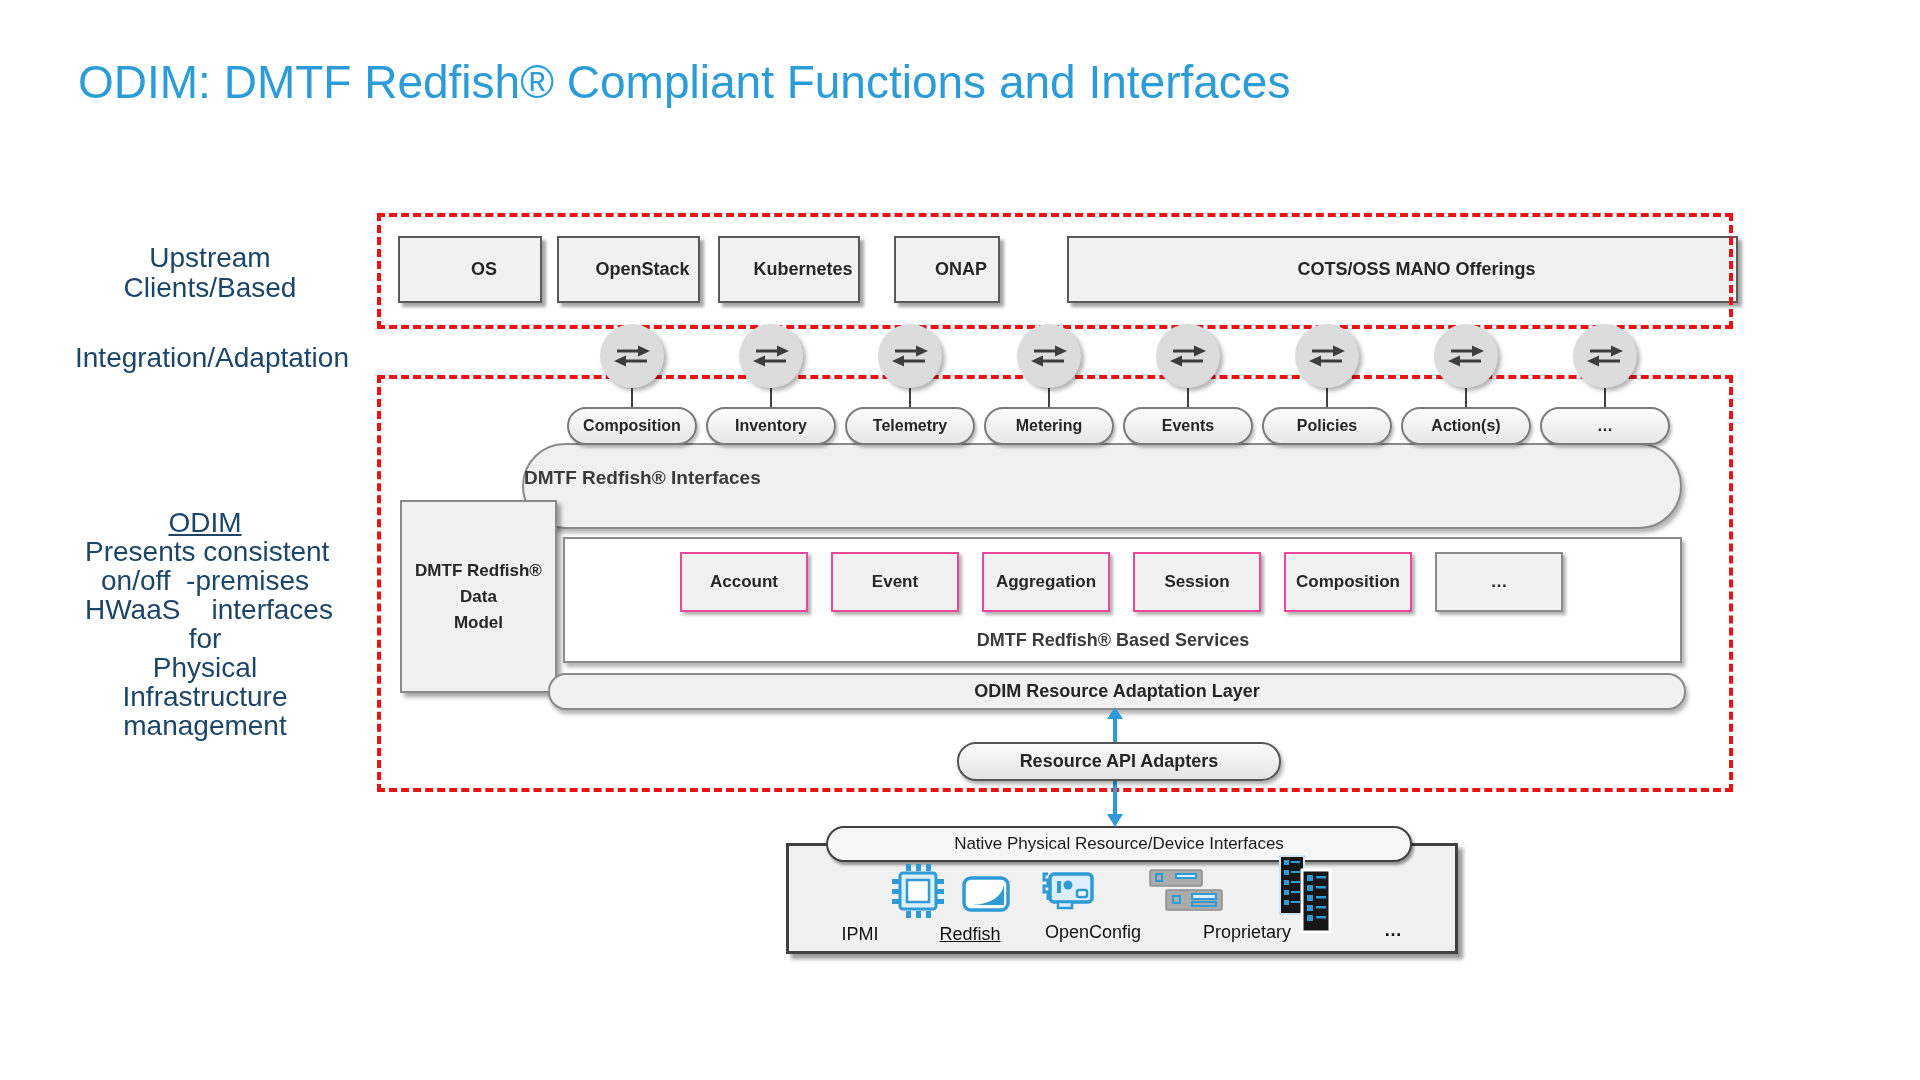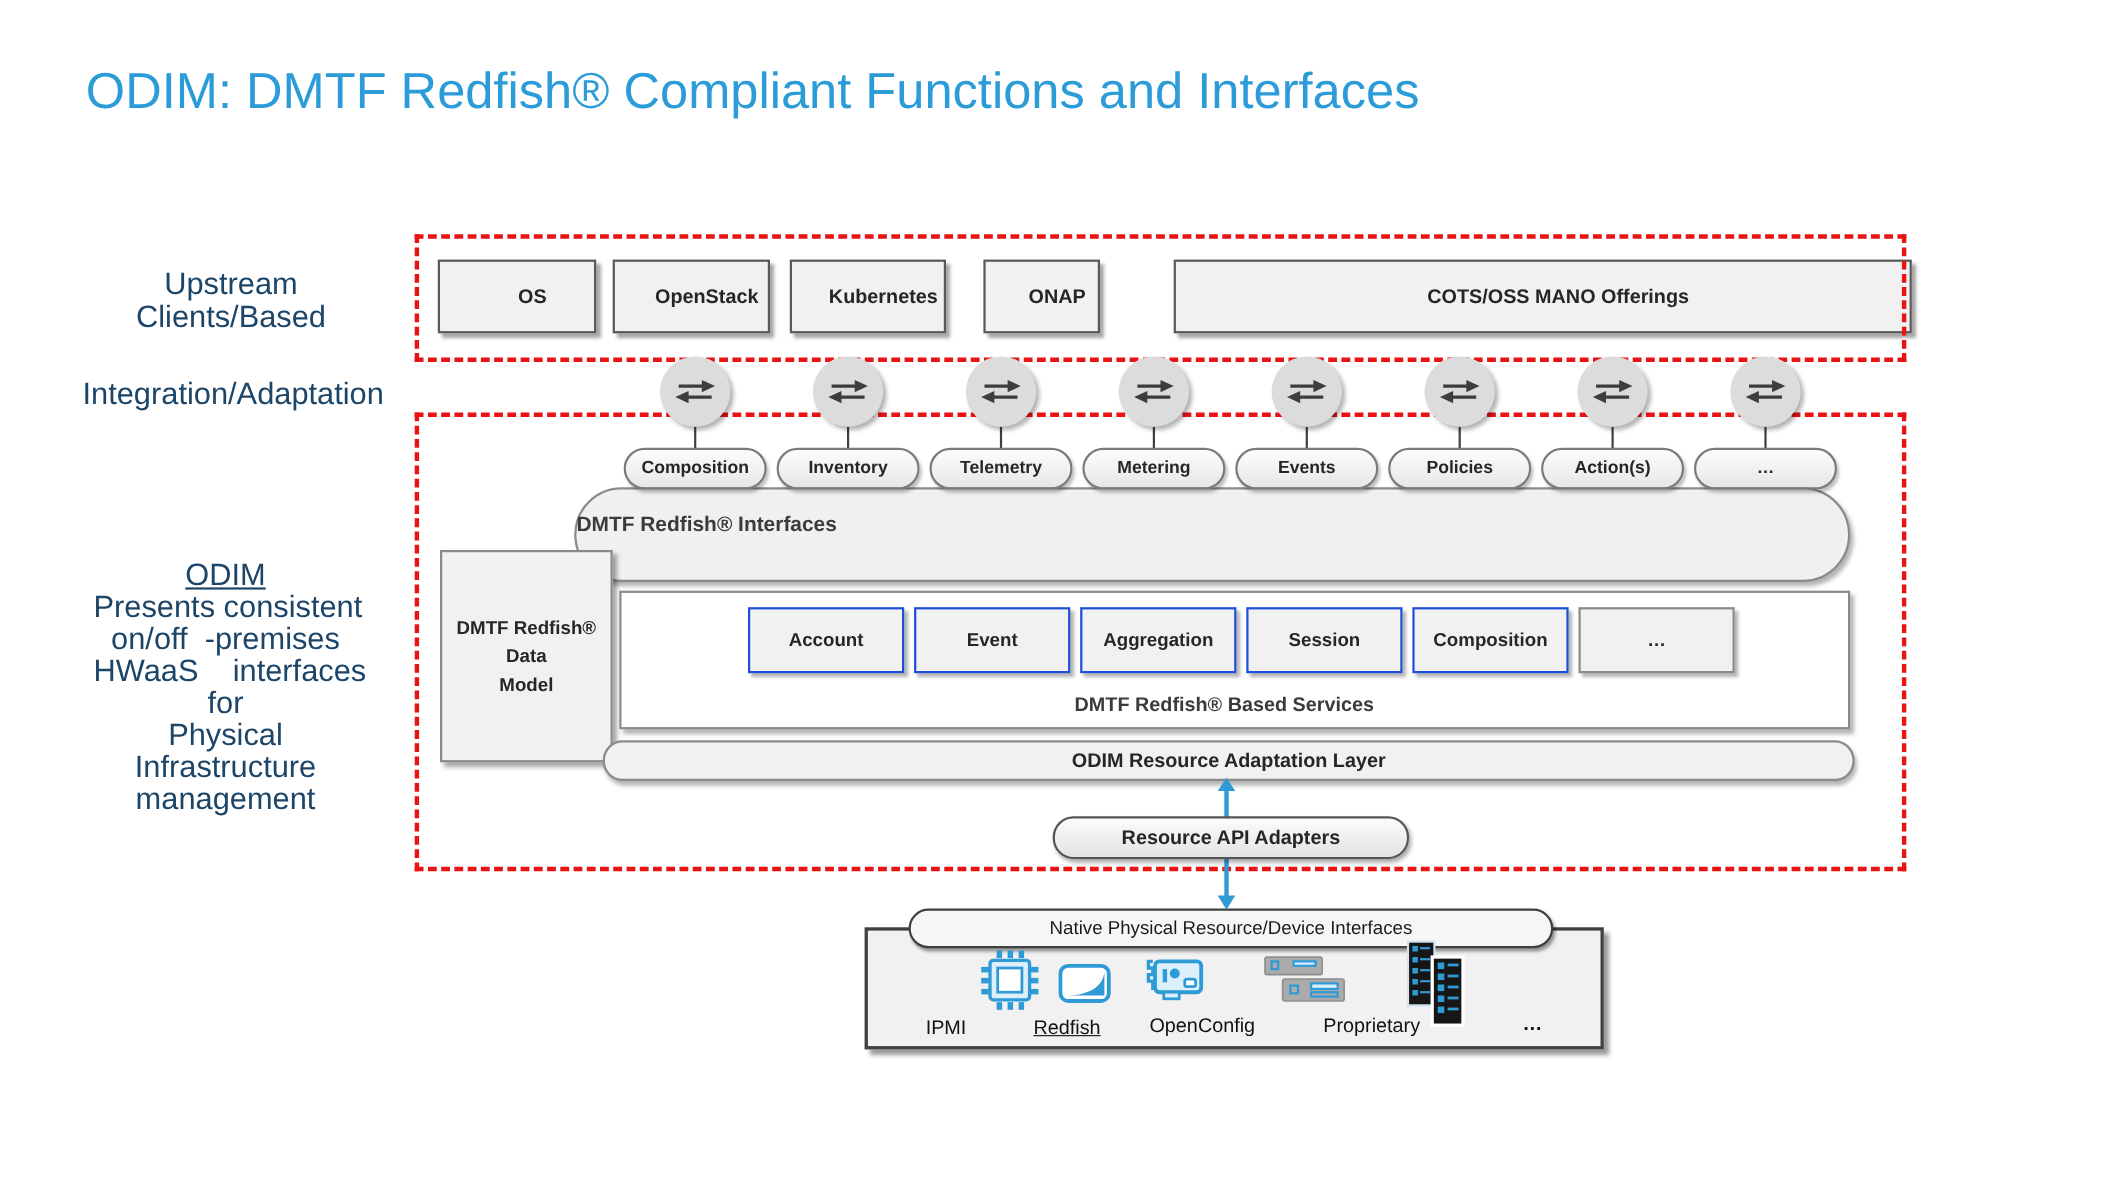--- a/index.html
+++ b/index.html
@@ -31,21 +31,21 @@
   .band{box-sizing:border-box;background:#F0F0F0;border:2px solid #8a8a8a;border-radius:44px;
     box-shadow:3px 4px 4px rgba(0,0,0,0.3);z-index:2;}
   .band-label{font-weight:bold;font-size:19px;color:#3b3b3b;text-align:left;padding-top:22px;}
 
   .datamodel{box-sizing:border-box;background:#F1F1F1;border:2px solid #8a8a8a;
     box-shadow:4px 4px 4px rgba(0,0,0,0.35);display:flex;flex-direction:column;align-items:center;
     justify-content:center;font-weight:bold;font-size:17px;color:#262626;line-height:26px;z-index:3;}
 
   .services-box{box-sizing:border-box;background:#ffffff;border:2px solid #8a8a8a;
     box-shadow:3px 4px 4px rgba(0,0,0,0.3);z-index:4;}
-  .service{box-sizing:border-box;width:142px;height:60px;background:#F1F1F1;border:2px solid #1d4ed8;
+  .service{box-sizing:border-box;width:128px;height:60px;background:#F1F1F1;border:2px solid #ec4899;
     box-shadow:3px 3px 3px rgba(0,0,0,0.3);display:flex;align-items:center;justify-content:center;
     font-weight:bold;font-size:17px;color:#262626;z-index:5;}
   .service.gray{border-color:#8a8a8a;}
   .services-caption{font-weight:bold;font-size:18px;color:#3b3b3b;text-align:center;z-index:5;}
 
   .layer-pill{box-sizing:border-box;height:37px;border-radius:18px;background:#F1F1F1;
     border:2px solid #8a8a8a;box-shadow:2px 4px 4px rgba(0,0,0,0.3);display:flex;align-items:center;
     justify-content:center;font-weight:bold;font-size:18px;color:#262626;z-index:6;}
 
   .api-pill{box-sizing:border-box;height:39px;border-radius:19px;background:linear-gradient(#fcfcfc,#e3e3e3);

